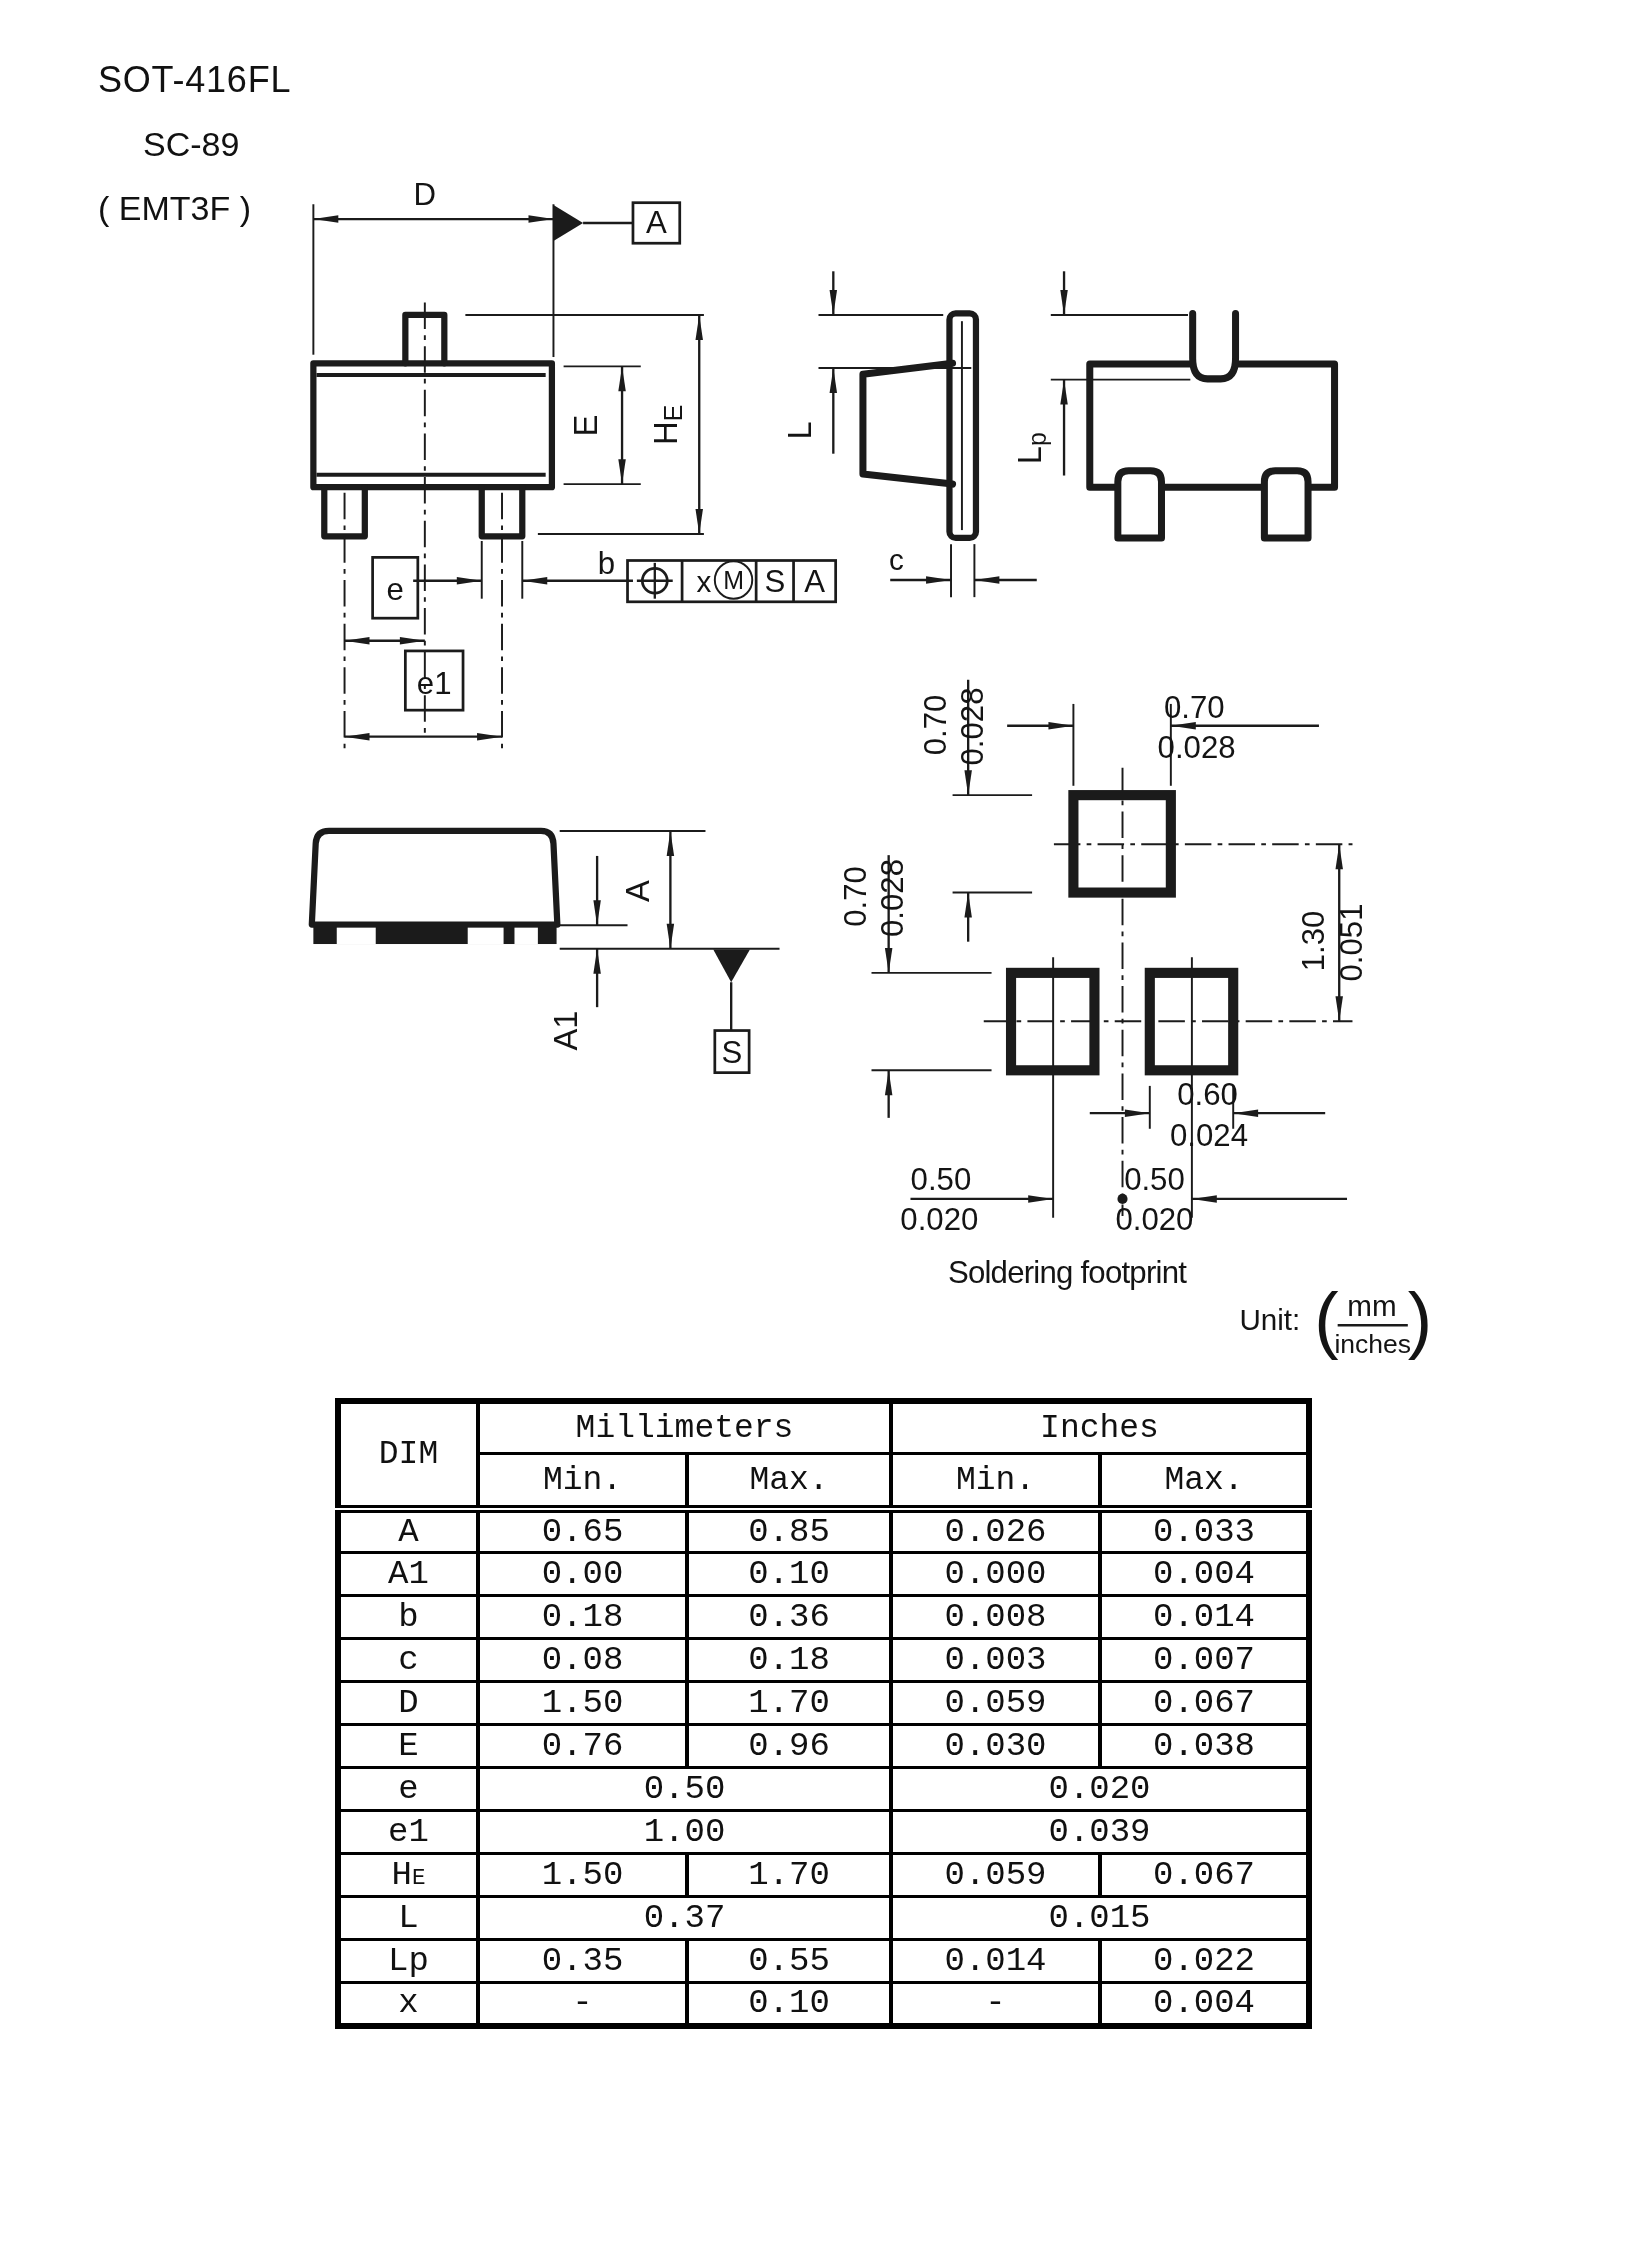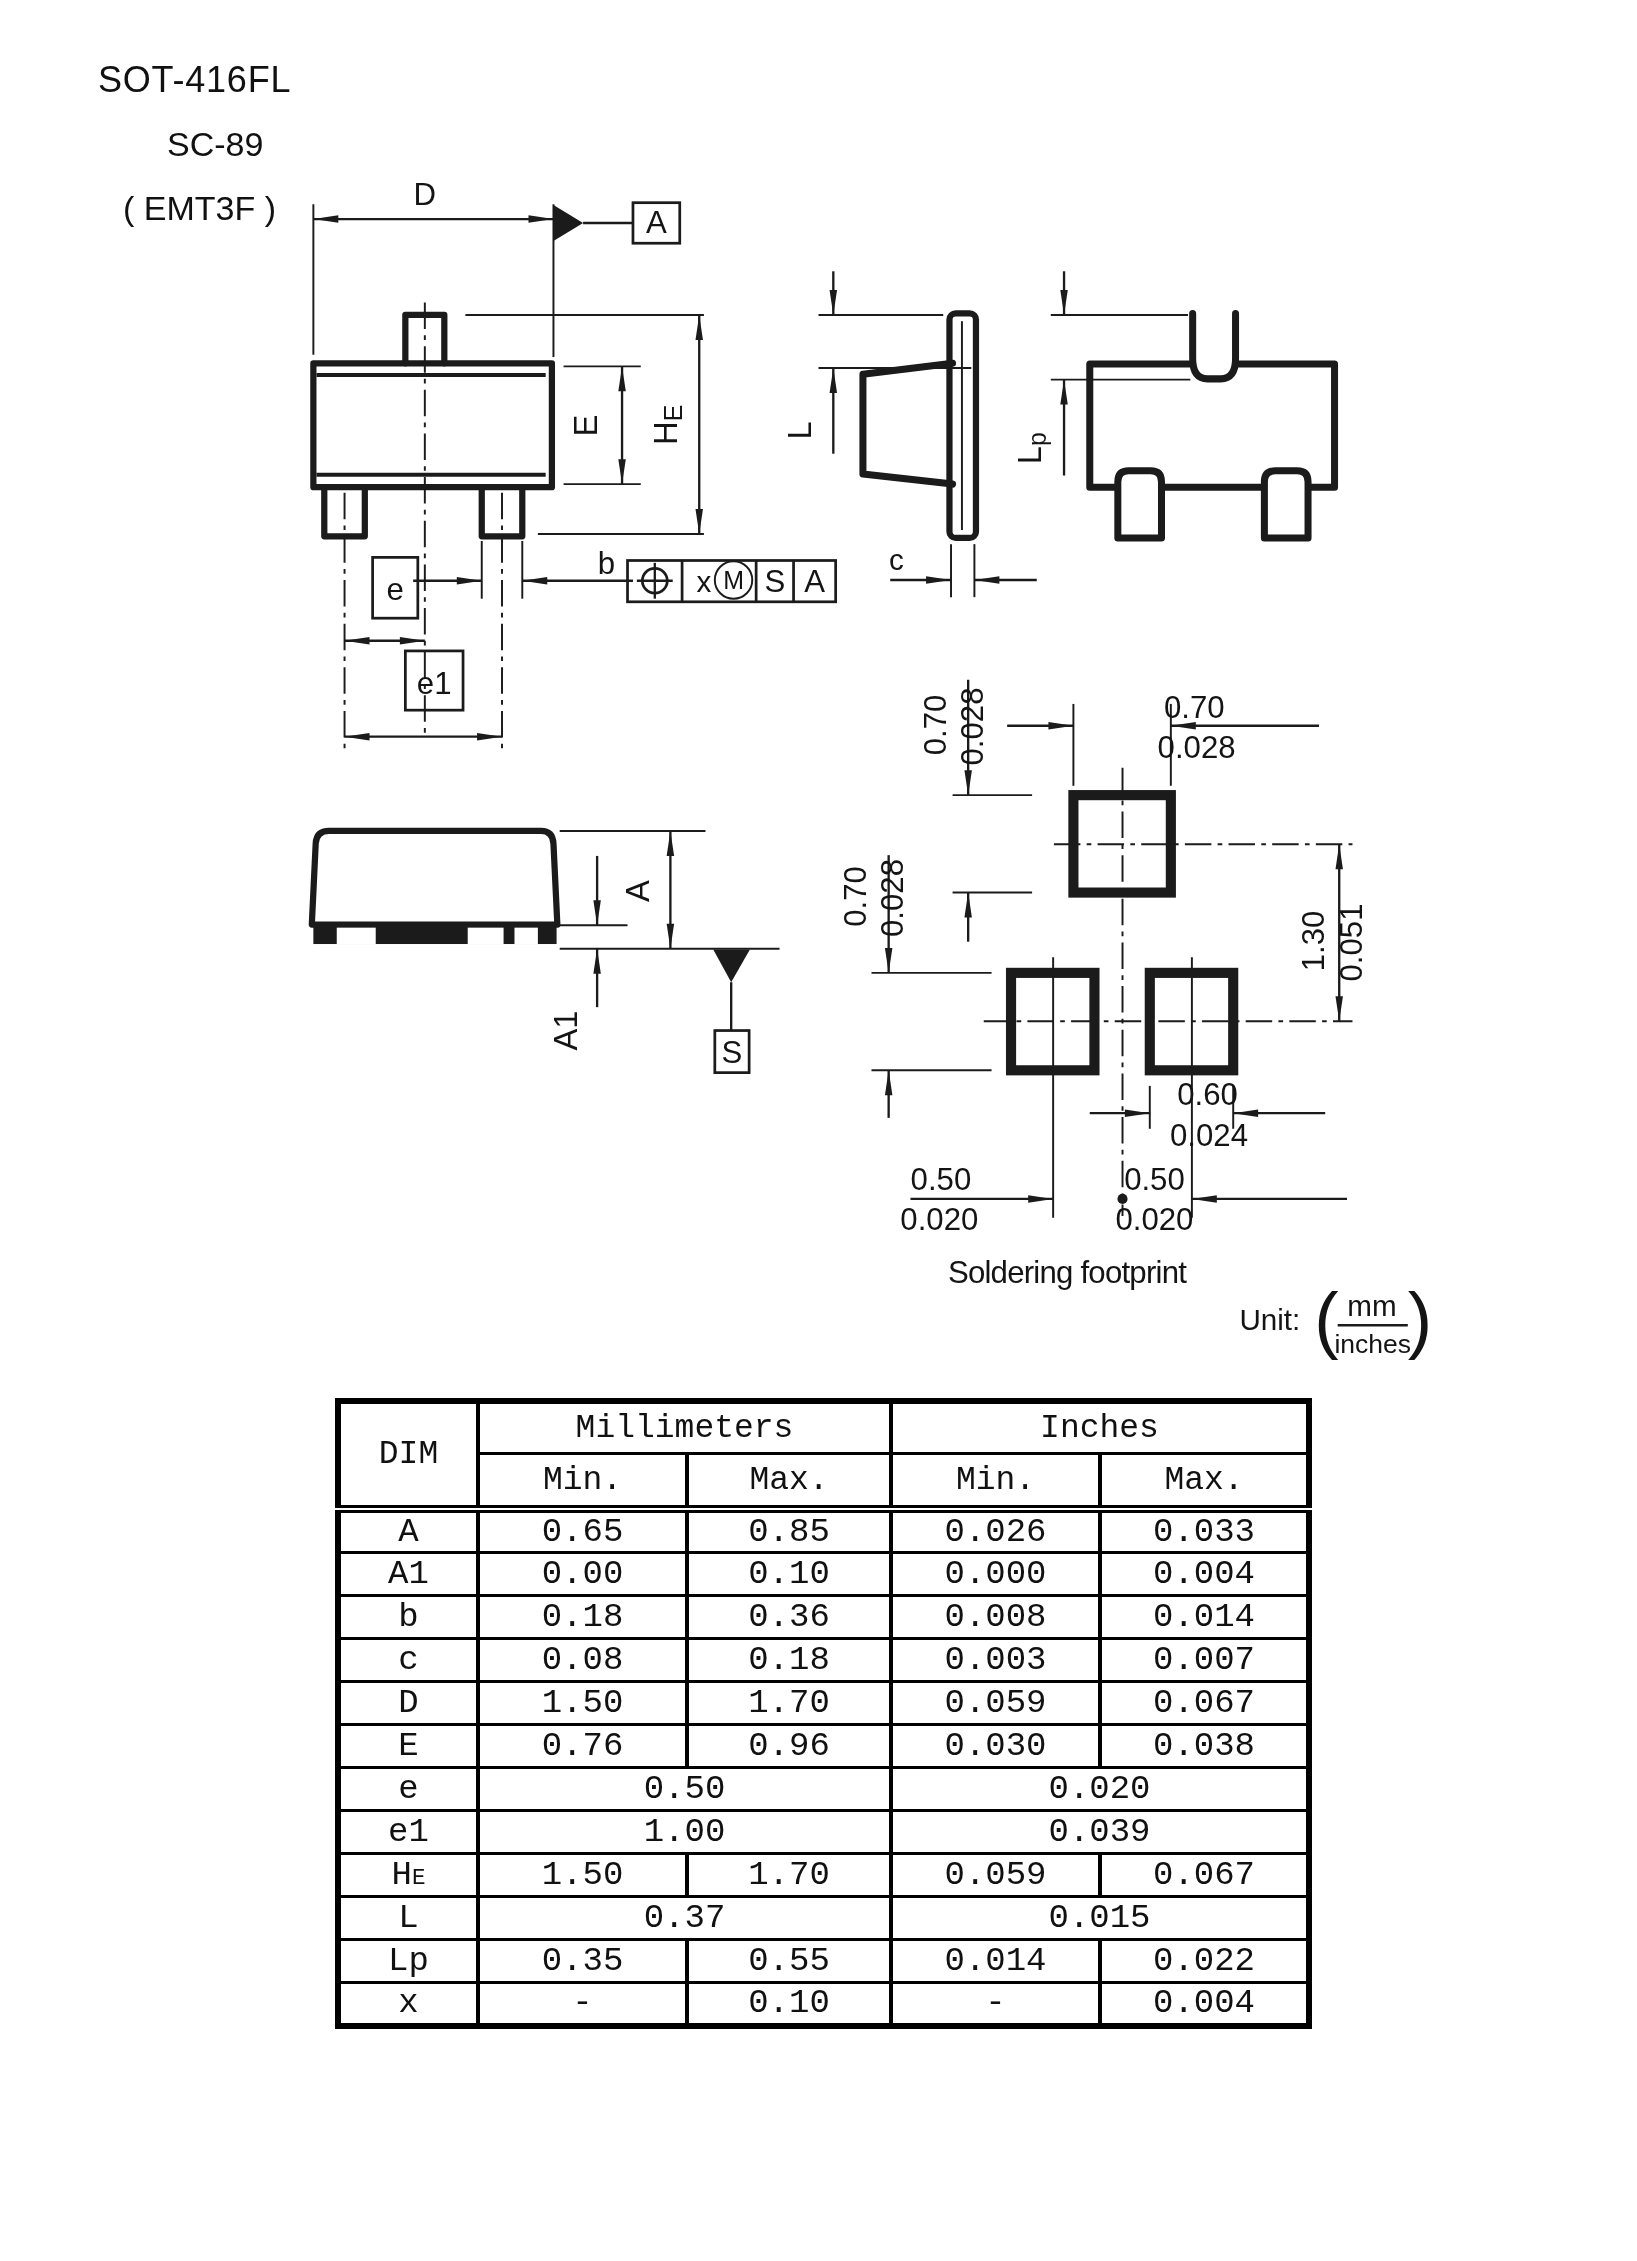--- a/index.html
+++ b/index.html
@@ -1,21 +1,21 @@
 <!DOCTYPE html>
 <html style="font-size:12.5px"><head>
 <meta charset="utf-8">
 <style>
   html,body{margin:0;padding:0;background:#ffffff;}
   .page{position:relative;width:1465px;height:2261px;background:#ffffff;overflow:hidden;
         font-family:"Liberation Sans", sans-serif;color:#111;}
   .abs{position:absolute;}
   .title1{left:98px;top:59px;font-size:36px;letter-spacing:0.8px;}
-  .title2{left:143px;top:125px;font-size:34px;margin-left:24px;}
-  .title3{left:123px;top:189px;font-size:34px;}
+  .title2{left:143px;top:125px;font-size:34px;}
+  .title3{left:98px;top:189px;font-size:34px;}
   svg text{fill:#141414;font-family:"Liberation Sans", sans-serif;} .t42{font-size:42px;} .t40{font-size:40px;}
   .t38{font-size:38px;} .t34{font-size:34px;} .t32{font-size:32px;}
   .t94{font-size:94px;font-weight:300;}
   .mid{text-anchor:middle;}
   .o5{fill:none;stroke:#1b1b1b;stroke-width:5;}
   .o8{fill:none;stroke:#1b1b1b;stroke-width:8;stroke-linejoin:round;stroke-linecap:round;}
   .o9{fill:none;stroke:#1b1b1b;stroke-width:9;stroke-linejoin:round;stroke-linecap:round;}
   .o13{fill:none;stroke:#1b1b1b;stroke-width:13;}
   .wfill{fill:#ffffff;}
   .xl{stroke:#1b1b1b;stroke-width:2.5;fill:none;}

